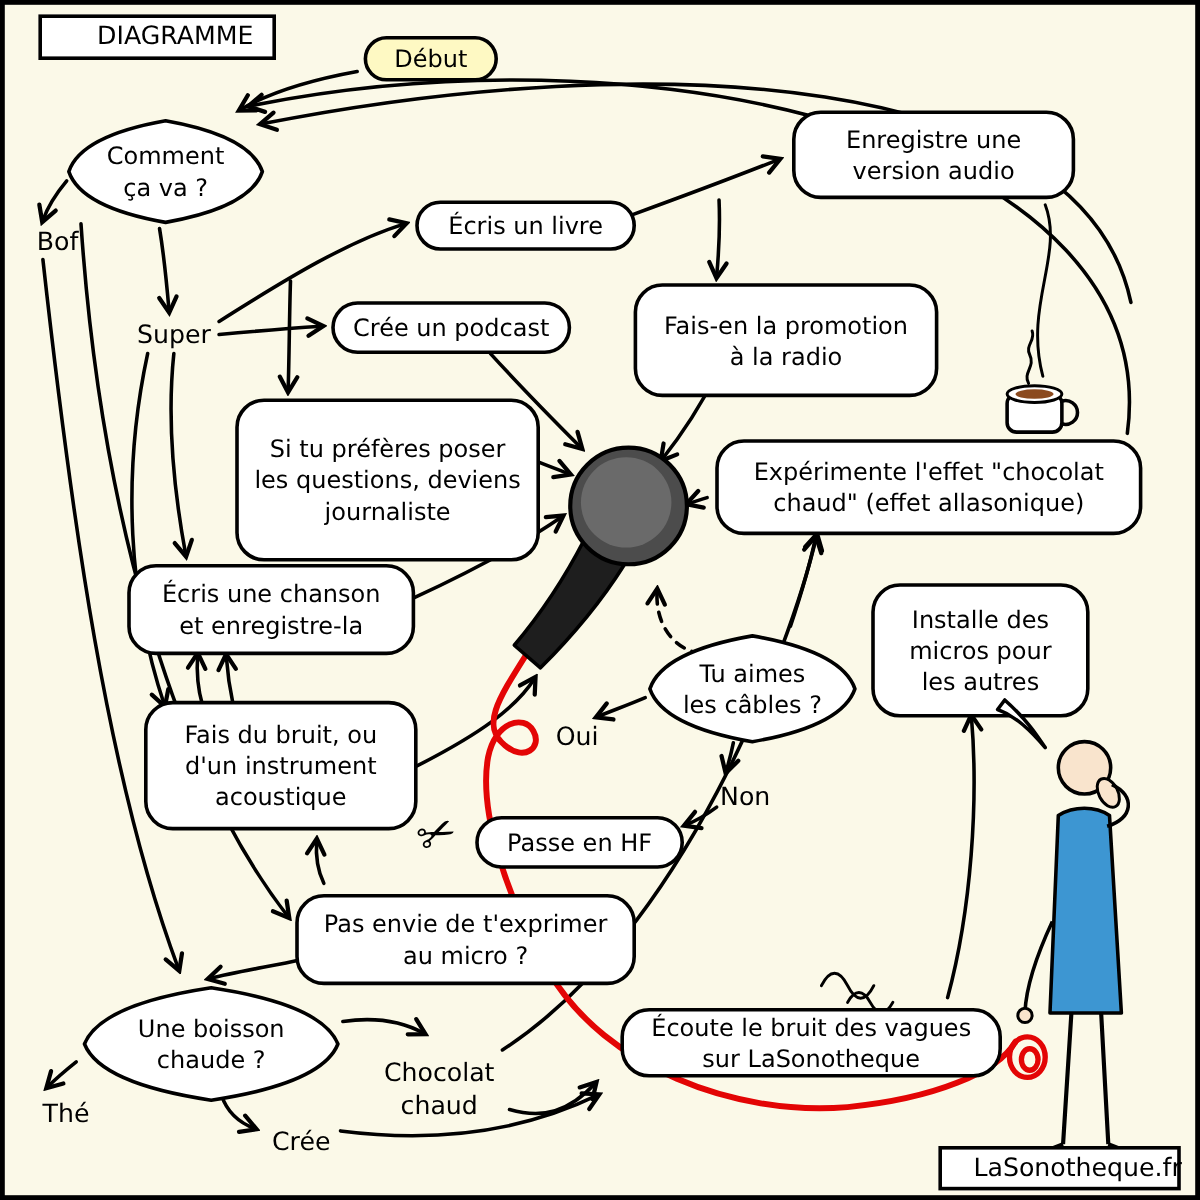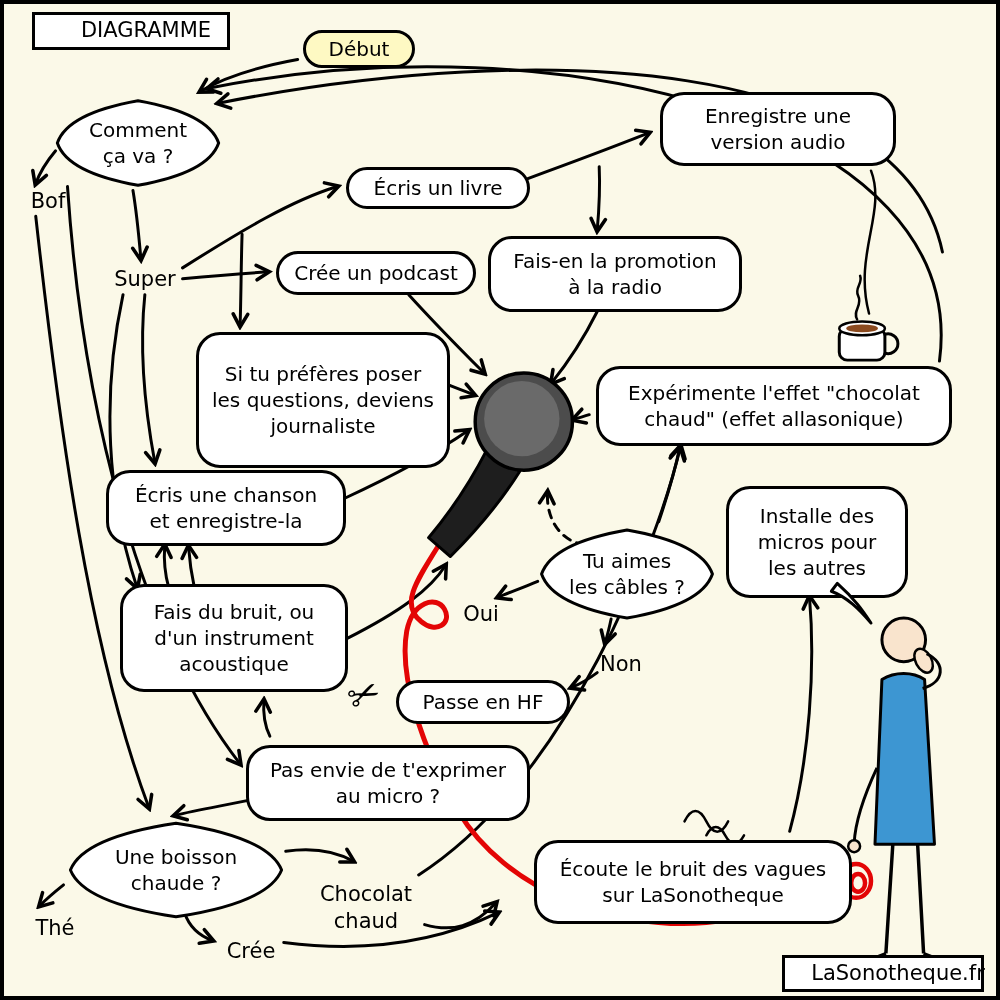--- a/index.html
+++ b/index.html
@@ -147,21 +147,21 @@
 
   <div class="node box" style="left:656px;top:88px;width:236px;height:74px">
     <span>Enregistre une
 version audio</span>
   </div>
 
   <div class="node box" style="left:272px;top:247px;width:200px;height:44px">
     <span>Crée un podcast</span>
   </div>
 
-  <div class="node box" style="left:484px;top:232px;width:254px;height:76px">
+  <div class="node box" style="left:524px;top:232px;width:254px;height:95px">
     <span>Fais-en la promotion
 à la radio</span>
   </div>
 
   <div class="node box" style="left:192px;top:328px;width:254px;height:136px">
     <span>Si tu préfères poser
 les questions, deviens
 journaliste</span>
   </div>
 
@@ -226,21 +226,21 @@
 
   <div class="node plain" style="left:303px;top:872px;width:118px;height:64px">
     <span>Chocolat
 chaud</span>
   </div>
 
   <div class="node plain" style="left:215px;top:933px;width:64px;height:30px">
     <span>Crée</span>
   </div>
 
-  <div class="node box" style="left:530px;top:836px;width:318px;height:84px">
+  <div class="node box" style="left:513px;top:836px;width:318px;height:58px">
     <span>Écoute le bruit des vagues
 sur LaSonotheque</span>
   </div>
 
   <div class="node frame" style="left:778px;top:951px;width:202px;height:37px">
     <span>LaSonotheque.fr</span>
   </div>
 
   <div class="scissors" style="left:344px;top:672px">
     <span>✂</span>

